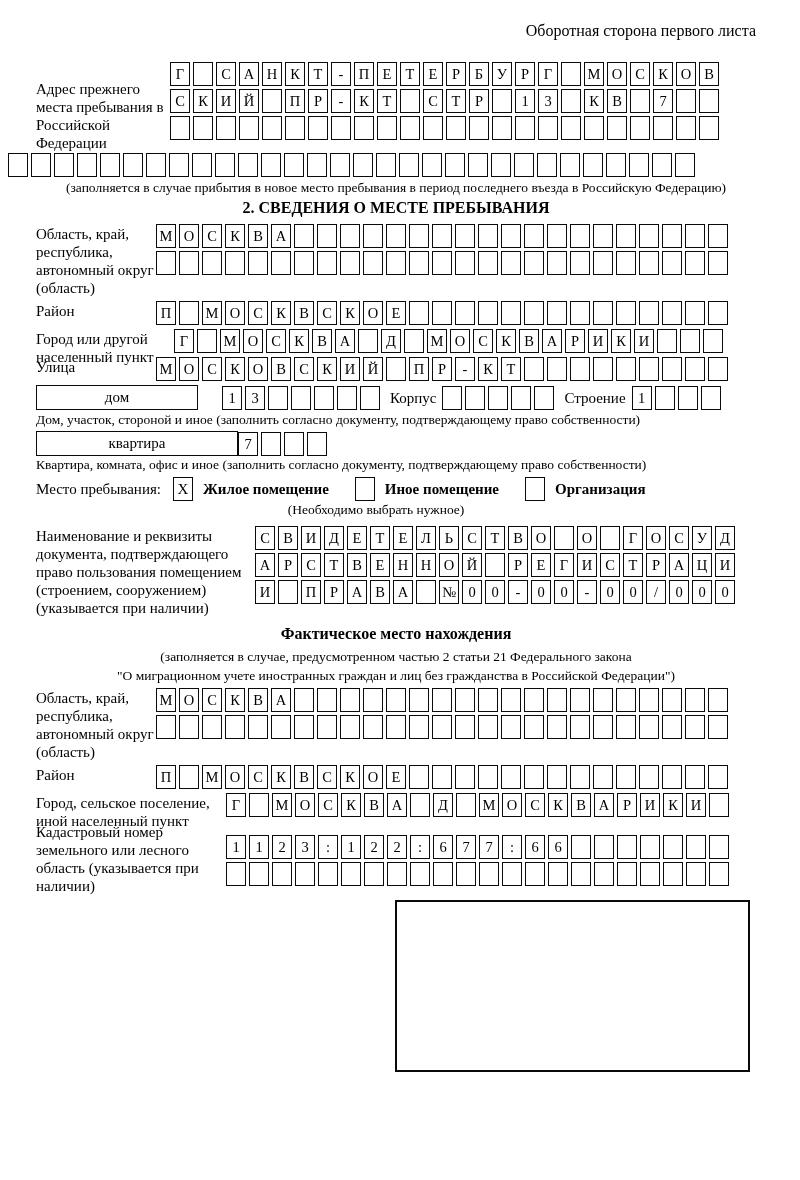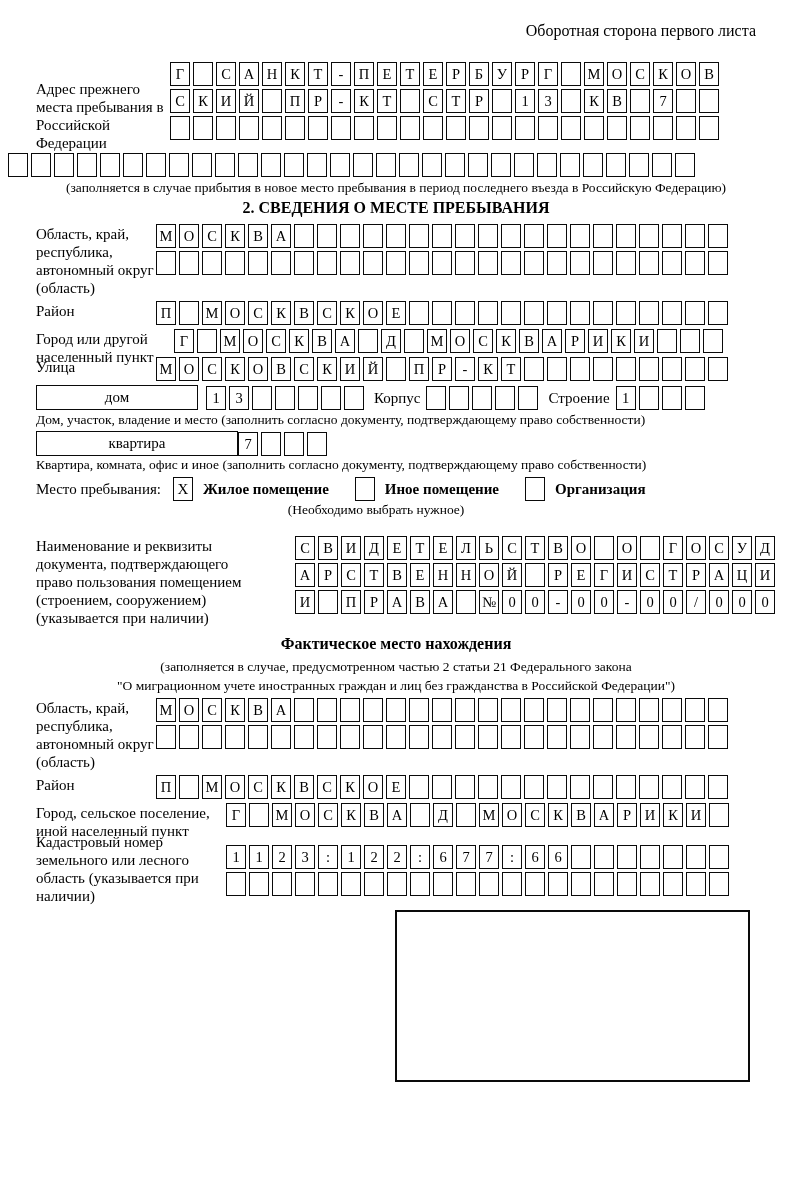--- a/index.html
+++ b/index.html
@@ -26,33 +26,33 @@
   }
   .fullrow{margin-left:-28px;margin-top:1px;margin-bottom:3px;}
   .note{font-size:13.5px;line-height:16px;margin:1px 0 3px 0;}
   .note.center{text-align:center;}
   .sec-title{font-weight:bold;text-align:center;font-size:16px;line-height:18px;margin:3px 0 7px 0;}
   .fact-title{font-weight:bold;text-align:center;font-size:16px;line-height:18px;margin:8px 0 6px 0;}
   .field-box{
     box-sizing:content-box;border:1.7px solid #0a0a0a;height:23px;line-height:23px;
     text-align:center;font-size:15px;flex-shrink:0;
   }
-  .dom-box{width:160px;margin-right:8px;}
+  .dom-box{width:160px;margin-right:24px;}
   .kvartira-box{width:200px;}
   .inline-lbl{font-size:15px;line-height:26px;margin:0 6px 0 10px;flex-shrink:0;}
   .mesto-row{align-items:center;margin-top:4px;}
   .mesto-lbl{font-size:15px;margin-right:12px;}
   .opt-lbl{font-size:15px;margin-right:26px;font-weight:bold;}
   .checkbox{
     box-sizing:content-box;display:inline-block;width:18px;height:22px;border:1.7px solid #0a0a0a;
     text-align:center;font-size:15px;line-height:22px;margin-right:10px;flex-shrink:0;
   }
   .choose-note{margin-left:172px;width:336px;text-align:center;}
   .mt4{margin-top:4px;}
-  .doc-block{margin-top:18px;gap:40px;}
+  .doc-block{margin-top:8px;}
   .kadastr-stack{margin-top:13px;}
   .stamp-wrap{margin-top:5px;}
   .stamp-box{margin-left:359px;width:351px;height:168px;border:2px solid #0a0a0a;}
   .stamp-caption{margin-left:348px;width:372px;text-align:center;font-size:14px;line-height:21px;margin-top:5px;}
 </style>
 </head>
 <body>
 
 <div class="sheet">
 
@@ -349,21 +349,21 @@
         <span class="cell"></span>
       </div>
     <div class="inline-lbl">Строение</div>
     <div class="cellrow" style="margin-top:1px;">
         <span class="cell">1</span>
         <span class="cell"></span>
         <span class="cell"></span>
         <span class="cell"></span>
       </div>
   </div>
-  <div class="note">Дом, участок, владение и место (заполнить согласно документу, подтверждающему право собственности)</div>
+  <div class="note">Дом, участок, стороной и иное (заполнить согласно документу, подтверждающему право собственности)</div>
 
   <div class="frow">
     <div class="field-box kvartira-box">квартира</div>
     <div class="cellrow" style="margin-top:1px;">
         <span class="cell">7</span>
         <span class="cell"></span>
         <span class="cell"></span>
         <span class="cell"></span>
       </div>
   </div>

